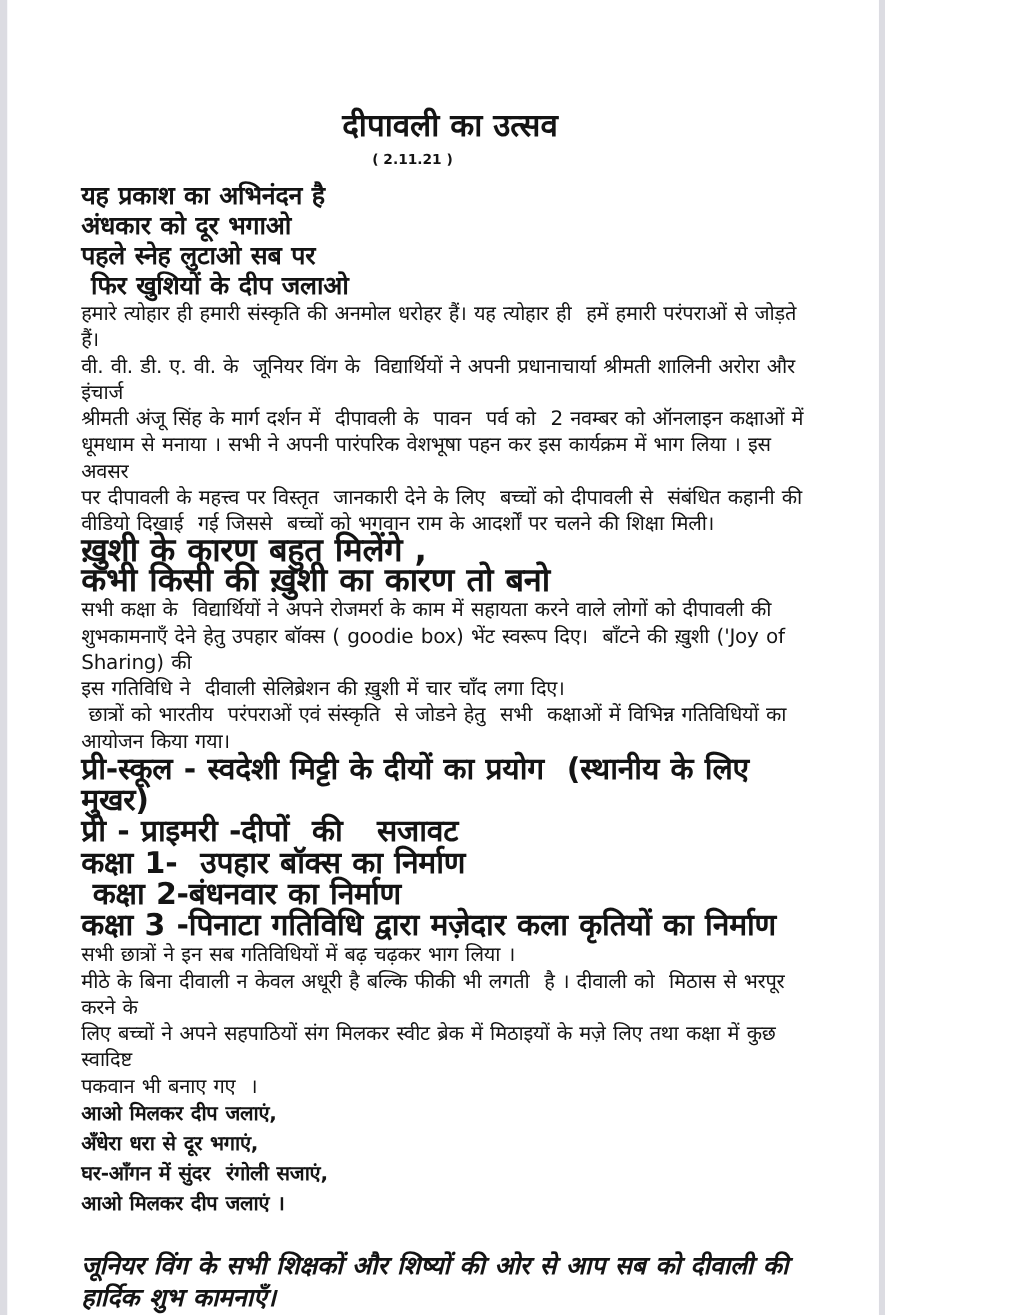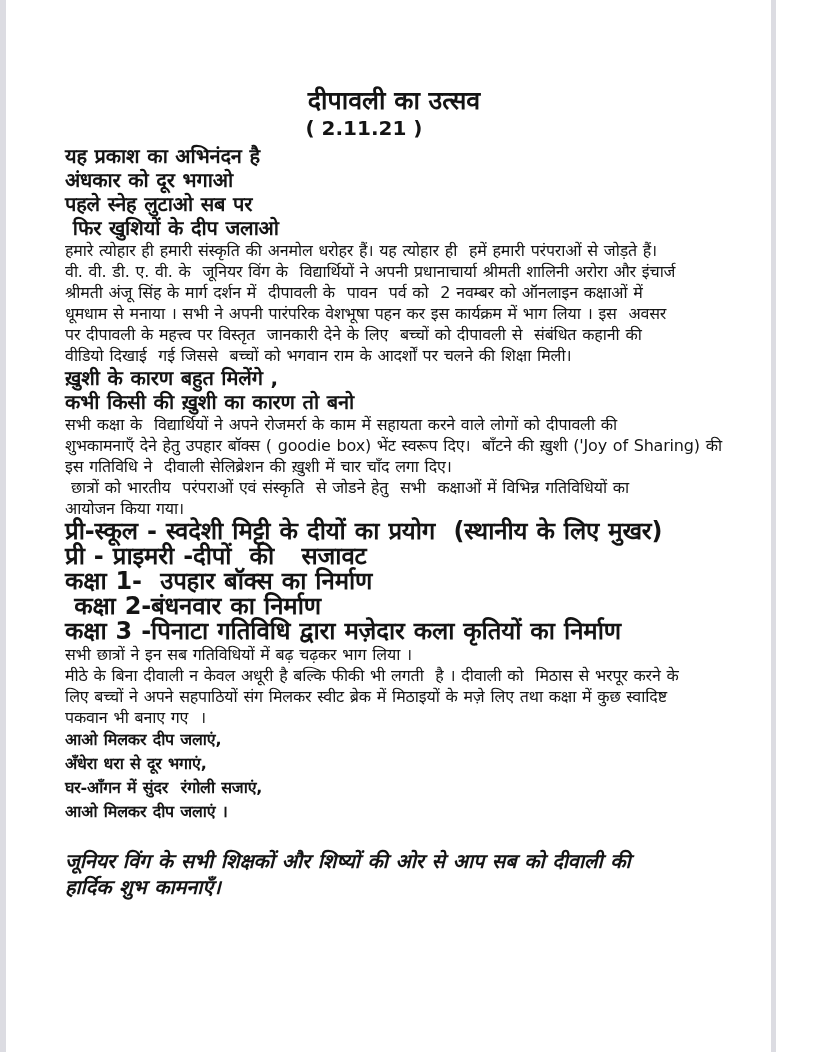--- a/index.html
+++ b/index.html
@@ -7,21 +7,21 @@
     padding: 0;
     width: 828px;
     height: 1052px;
     background: #ffffff;
     font-family: "DejaVu Sans", sans-serif;
     color: #141414;
     overflow: hidden;
   }
   .viewport {
     position: relative;
-    width: 776px;
+    width: 708px;
     height: 1052px;
     background: #ffffff;
   }
   .edge {
     position: absolute;
     top: 0;
     height: 1052px;
     background: #dcdce2;
   }
   .edge-left  { left: 0;  width: 6px; }
@@ -43,38 +43,38 @@
   }
   .title {
     margin: 0;
     font-size: 25px;
     font-weight: 700;
     text-align: center;
     line-height: 30px;
     letter-spacing: 0;
   }
   .date {
-    font-size: 20px;
+    font-size: 11px;
     font-weight: 700;
     text-align: center;
     line-height: 24px;
     margin-right: 60px; 
   }
   .poem-top {
     margin-top: 4px;
     font-size: 20px;
     font-weight: 700;
     line-height: 24px;
   }
   .para {
     font-size: 16px;
     line-height: 21px;
   }
   .bold-heading {
-    font-size: 20px;
+    font-size: 26px;
     font-weight: 700;
     line-height: 24px;
   }
   .activities {
     font-size: 24px;
     font-weight: 700;
     line-height: 25px;
   }
   .poem-bottom {
     font-size: 16px;

